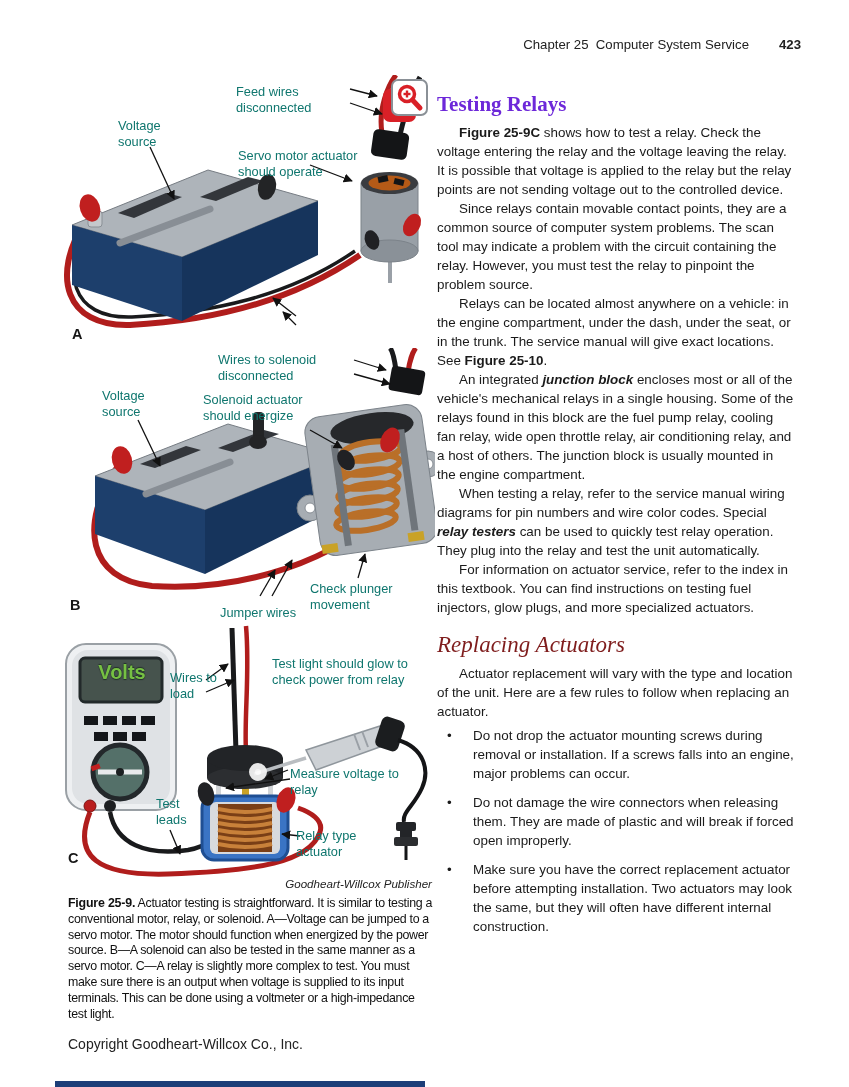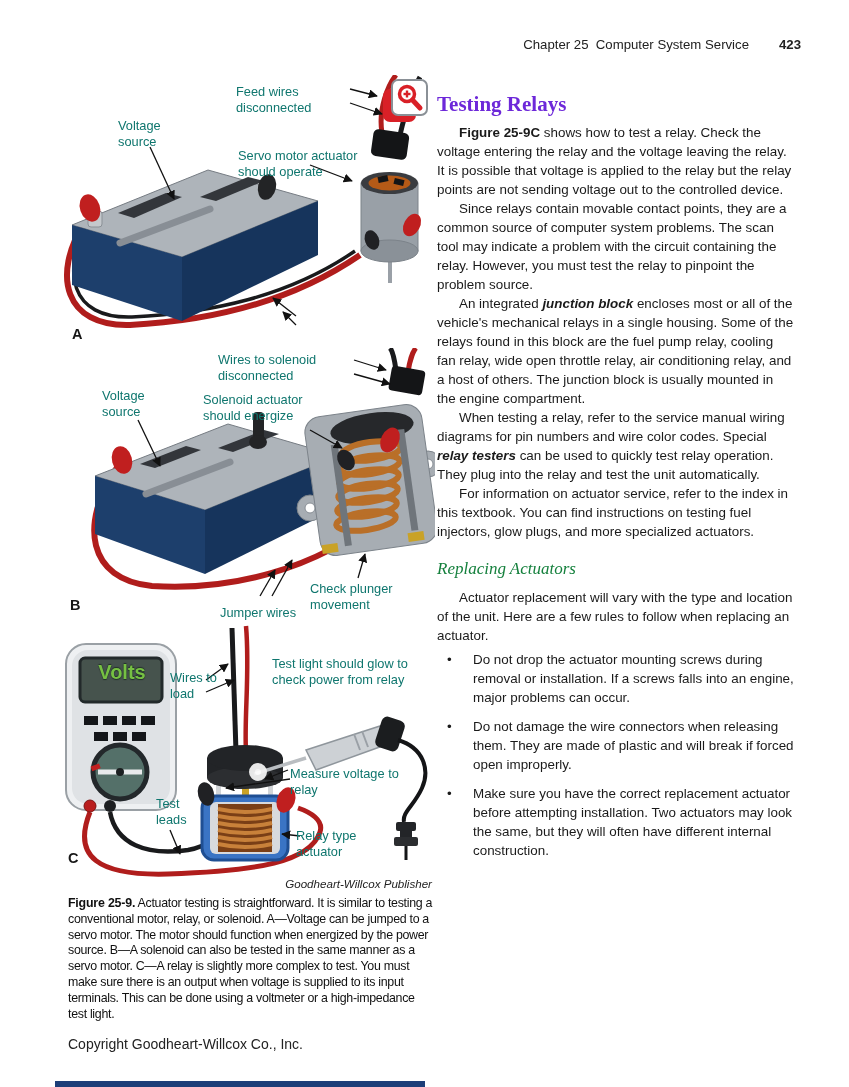--- a/index.html
+++ b/index.html
@@ -9,21 +9,21 @@
   
   .header{position:absolute;top:37px;left:0;width:801px;text-align:right;font-size:13.2px;color:#222;}
   .header .chap{white-space:pre;}
   .header .pg{font-weight:bold;margin-left:30px;}
 
   
   .col-right{position:absolute;left:437px;top:80px;width:357px;font-size:13.4px;line-height:19px;}
   .col-right p{margin:0;}
   .col-right p.ind{text-indent:22px;}
   h2.sect{font-family:"Liberation Serif",serif;font-weight:700;font-size:21px;color:#6d28d9;margin:15px 0 9px 0;}
-  h2.sub{font-family:"Liberation Serif",serif;font-style:italic;font-weight:400;font-size:17px;color:#15803d;margin:18px 0 10px 0;}
+  h2.sub{font-family:"Liberation Serif",serif;font-style:italic;font-weight:400;font-size:23px;color:#7f1d1d;margin:18px 0 10px 0;}
   .bi{font-weight:bold;font-style:italic;}
   ul.rules{list-style:none;margin:5px 0 0 0;padding:0;}
   ul.rules li{position:relative;padding-left:36px;margin-bottom:10px;}
   ul.rules li::before{content:"\2022";position:absolute;left:10px;top:0;}
 
   
   .diag{position:absolute;}
   .lbl{position:absolute;font-size:12.8px;line-height:15.5px;color:#0f766e;}
   .letter{position:absolute;font-weight:bold;font-size:14.5px;color:#161616;}
   .credit{position:absolute;left:68px;top:877px;width:364px;text-align:right;font-style:italic;font-size:11.6px;color:#222;}
@@ -257,20 +257,21 @@
   <div class="caption"><b>Figure 25-9.</b><span> Actuator testing is straightforward. It is similar to testing a conventional motor, relay, or solenoid. A—Voltage can be jumped to a servo motor. The motor should function when energized by the power source. B—A solenoid can also be tested in the same manner as a servo motor. C—A relay is slightly more complex to test. You must make sure there is an output when voltage is supplied to its input terminals. This can be done using a voltmeter or a high-impedance test light.</span></div>
 
   <div class="col-right">
 
     <h2 class="sect">Testing Relays</h2>
 
     <p class="ind"><b>Figure 25-9C</b><span> shows how to test a relay. Check the voltage entering the relay and the voltage leaving the relay. It is possible that voltage is applied to the relay but the relay points are not sending voltage out to the controlled device.</span></p>
 
     <p class="ind">Since relays contain movable contact points, they are a common source of computer system problems. The scan tool may indicate a problem with the circuit containing the relay. However, you must test the relay to pinpoint the problem source.</p>
 
+    <p class="ind"><span>Relays can be located almost anywhere on a vehicle: in the engine compartment, under the dash, under the seat, or in the trunk. The service manual will give exact locations. See </span><b>Figure 25-10</b><span>.</span></p>
 
     <p class="ind"><span>An integrated </span><span class="bi">junction block</span><span> encloses most or all of the vehicle's mechanical relays in a single housing. Some of the relays found in this block are the fuel pump relay, cooling fan relay, wide open throttle relay, air conditioning relay, and a host of others. The junction block is usually mounted in the engine compartment.</span></p>
 
     <p class="ind"><span>When testing a relay, refer to the service manual wiring diagrams for pin numbers and wire color codes. Special </span><span class="bi">relay testers</span><span> can be used to quickly test relay operation. They plug into the relay and test the unit automatically.</span></p>
 
     <p class="ind">For information on actuator service, refer to the index in this textbook. You can find instructions on testing fuel injectors, glow plugs, and more specialized actuators.</p>
 
     <h2 class="sub">Replacing Actuators</h2>
 
     <p class="ind">Actuator replacement will vary with the type and location of the unit. Here are a few rules to follow when replacing an actuator.</p>

